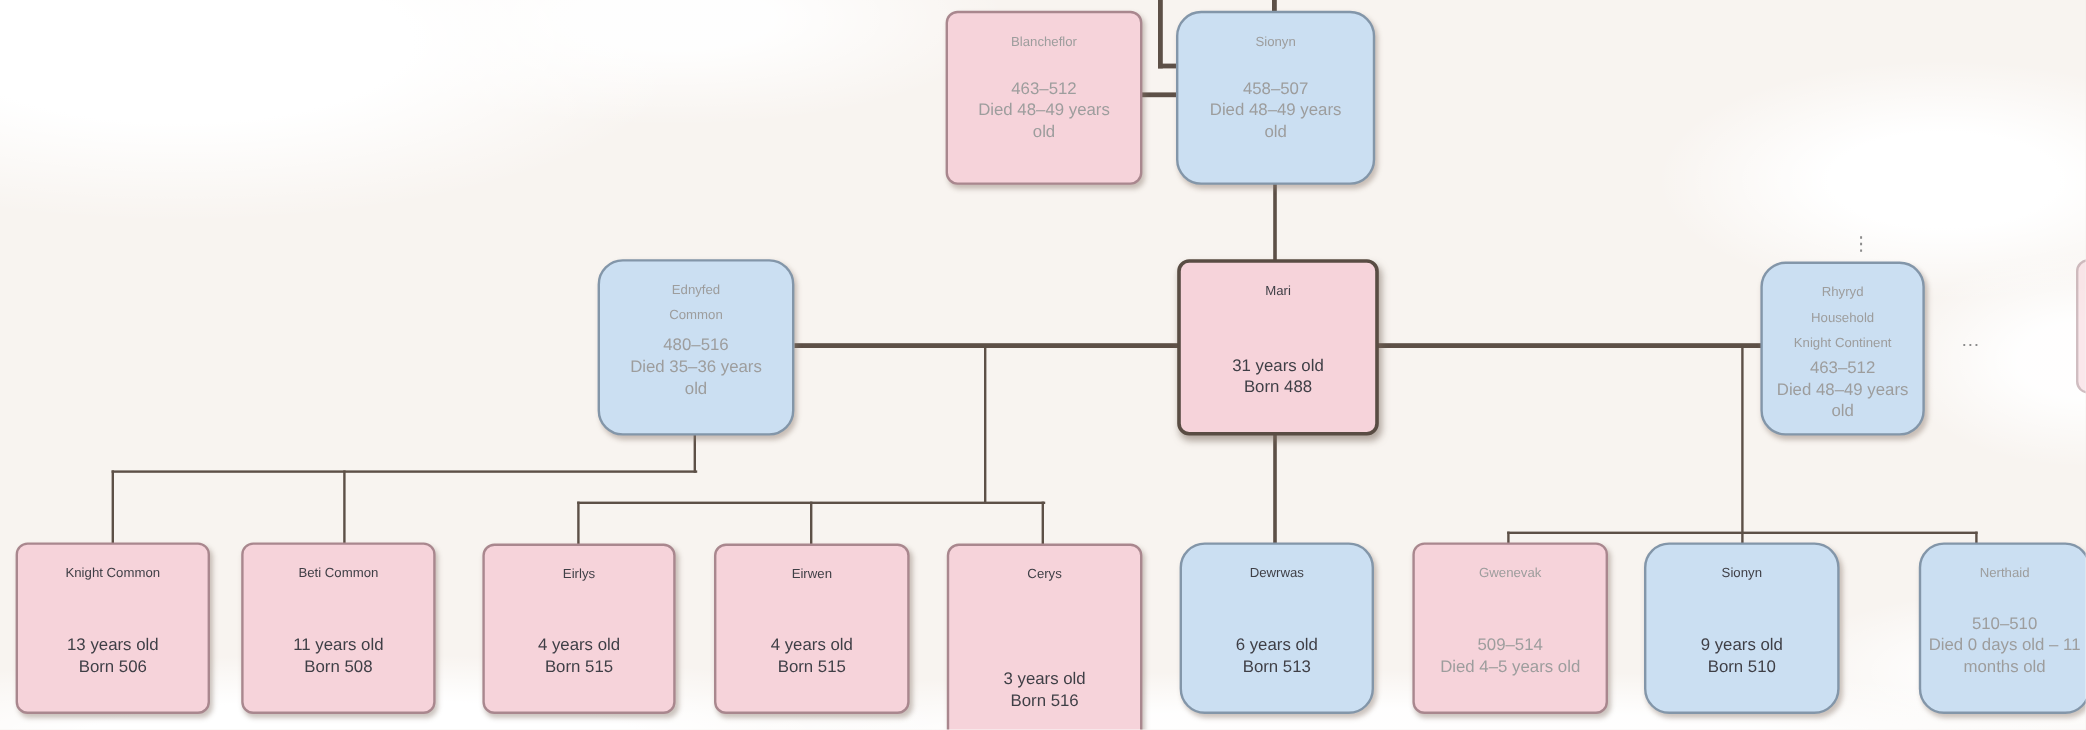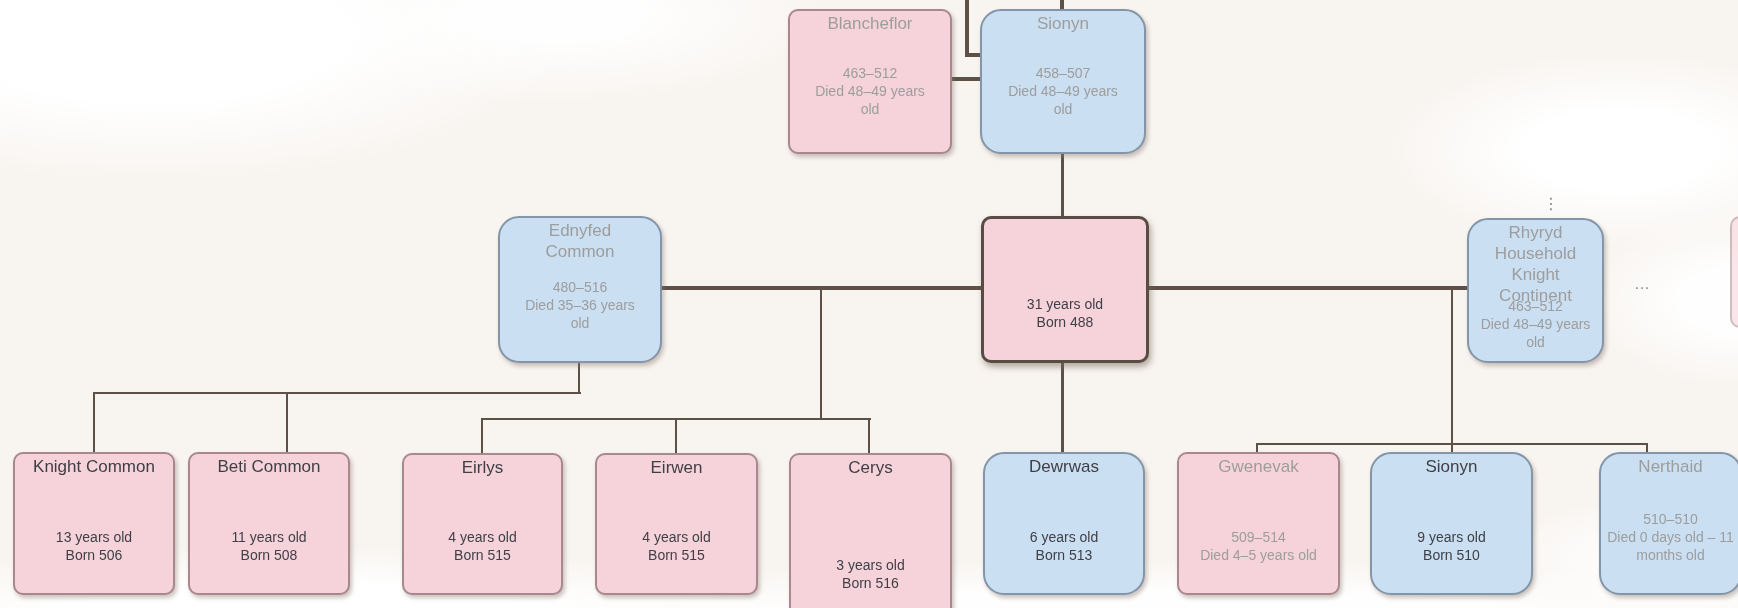--- a/index.html
+++ b/index.html
@@ -31,23 +31,23 @@
     box-sizing:border-box;
     border-radius:10px;
     border:2px solid;
     box-shadow:2px 3px 4px rgba(140,122,110,.45);
     z-index:2;
   }
   .card.female{background:var(--female-fill,#f6d3da);border-color:var(--female-border,#a9878e);}
   .card.male{background:var(--male-fill,#cbdff2);border-color:var(--male-border,#8396a9);border-radius:21px;}
   .card.selected{border-width:3px;border-color:var(--selected-border,#594c43);box-shadow:2px 4px 6px rgba(120,104,92,.55);}
   .pname{
-    padding:2px 6px 0 6px;
+    padding:14px 6px 0 6px;
     text-align:center;
-    font-size:17px;line-height:21px;
+    font-size:11px;line-height:21px;
     color:var(--living-text,#3c3c43);
   }
   .pdetails{
     position:absolute;left:4px;right:4px;bottom:29px;
     text-align:center;
     font-size:14px;line-height:18px;
     color:var(--living-text,#4b4b52);
   }
   .card.toprow .pdetails{bottom:34px;}
   .card.tight .pdetails{bottom:10px;}
@@ -130,20 +130,23 @@
         <div>Common</div>
       </div>
     <div class="pdetails">
         <div>480–516</div>
         <div>Died 35–36 years</div>
         <div>old</div>
       </div>
   </div>
 
   <div class="card female selected" style="left:981px;top:216px;width:168px;height:147px">
+    <div class="pname">
+        <div>Mari</div>
+      </div>
     <div class="pdetails">
         <div>31 years old</div>
         <div>Born 488</div>
       </div>
   </div>
 
   <div class="card male deceased tight" style="left:1467px;top:218px;width:137px;height:145px">
     <div class="pname">
         <div>Rhyryd</div>
         <div>Household</div>
@@ -159,21 +162,21 @@
   <div class="card female" style="left:13px;top:452px;width:162px;height:143px">
     <div class="pname">
         <div>Knight Common</div>
       </div>
     <div class="pdetails">
         <div>13 years old</div>
         <div>Born 506</div>
       </div>
   </div>
 
-  <div class="card female" style="left:188px;top:452px;width:162px;height:143px">
+  <div class="card female" style="left:201px;top:452px;width:162px;height:143px">
     <div class="pname">
         <div>Beti Common</div>
       </div>
     <div class="pdetails">
         <div>11 years old</div>
         <div>Born 508</div>
       </div>
   </div>
 
   <div class="card female" style="left:402px;top:453px;width:161px;height:142px">

